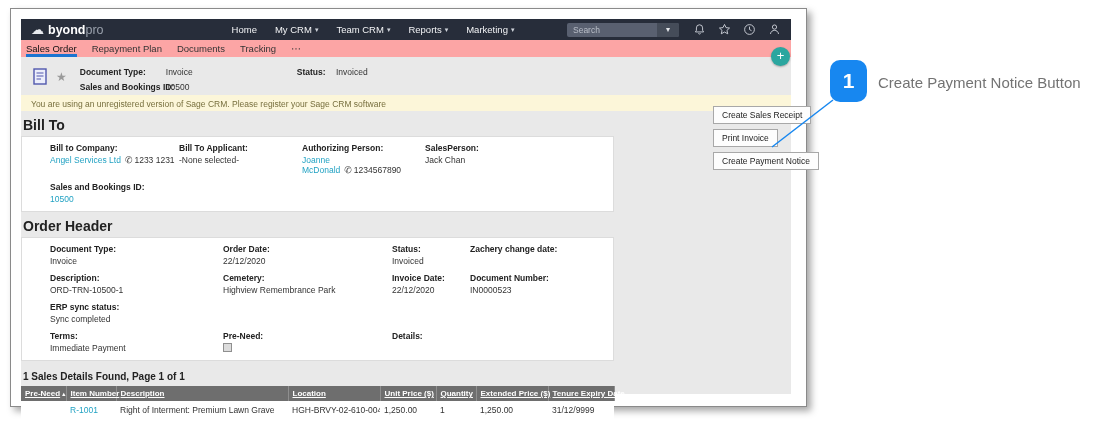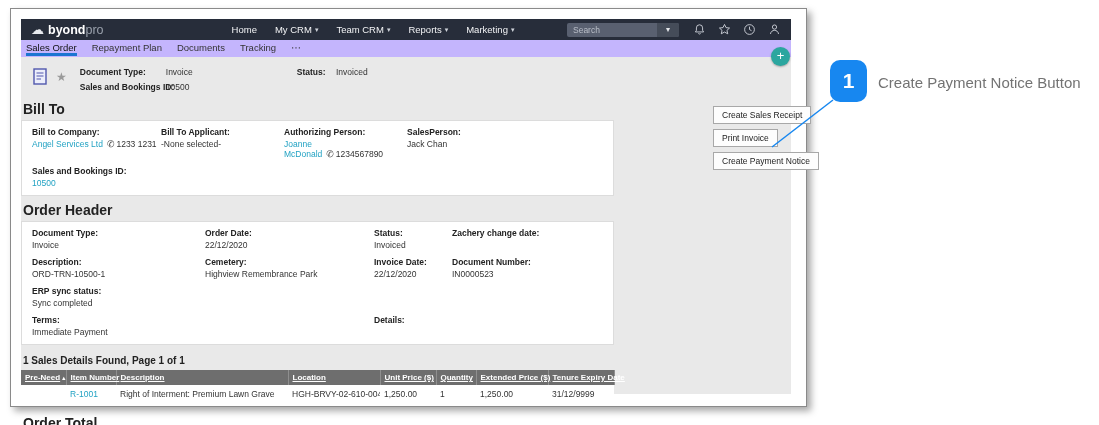--- a/index.html
+++ b/index.html
@@ -37,21 +37,21 @@
   }
   .search input::placeholder { color:#b9bec8; }
   .search-caret {
     width:22px; height:14px; background:#454c59; color:#e4e6ea;
     font-size:8px; text-align:center; line-height:14px;
   }
   .nav-icons { display:flex; gap:12px; margin-left:14px; align-items:center; }
   .nav-icons svg { display:block; cursor:pointer; }
 
   
-  .tabs { display:flex; gap:15px; align-items:flex-start; padding:2px 2px 0 5px; height:17px; background:#c4b5fd; }
+  .tabs { display:flex; gap:15px; align-items:center; padding:2px 2px 0 5px; height:17px; background:#fca5a5; }
   .tab { font-size:9.5px; color:#333; padding-bottom:3px; cursor:pointer; white-space:nowrap; }
   .tab.active { color:#111; border-bottom:3px solid #1b75d1; padding-bottom:0; }
   .tab-more { font-size:10px; color:#333; padding-bottom:3px; cursor:pointer; }
 
   
   .content { position:relative; background:#e9e9e9; height:337px; }
   .plus-btn {
     position:absolute; top:-10px; right:1px; width:19px; height:19px; border-radius:50%;
     background:#2ba69f; color:#fff; font-size:13px; line-height:18px; text-align:center;
     box-shadow:0 1px 2px rgba(0,0,0,.3); cursor:pointer; z-index:3;
@@ -61,21 +61,21 @@
   .star-icon { color:#9a9a9a; font-size:12px; margin-left:9px; margin-top:3px; }
   .dh-grid { margin-left:13px; display:grid; grid-template-columns:86px 80px; row-gap:3px; font-size:8.5px; color:#333; }
   .dh-grid .lbl { font-weight:bold; color:#222; }
   .dh-status { margin-left:51px; font-size:8.5px; color:#333; padding-top:0; }
   .dh-status .lbl { font-weight:bold; color:#222; margin-right:8px; }
 
   .banner { background:#fcf6d9; color:#776f3e; font-size:8.5px; padding:4px 10px 0 10px; height:16px; }
 
   .sections { width:593px; }
   .section-title { font-weight:bold; font-size:14px; color:#222; padding:6px 2px 3px 2px; }
-  .panel { background:#fff; border:1px solid #dcdcdc; padding:6px 0 7px 10px; font-size:8.5px; color:#333; }
+  .panel { background:#fff; border:1px solid #dcdcdc; padding:6px 0 7px 28px; font-size:8.5px; color:#333; }
   .lbl { font-weight:bold; color:#222; display:block; margin-bottom:2px; white-space:nowrap; }
   .val { color:#333; }
   .link { color:#22a2c3; cursor:pointer; }
   .phone-icon { font-size:9px; color:#444; margin:0 2px 0 4px; }
 
   .billto-grid { display:grid; grid-template-columns:129px 123px 123px auto; row-gap:7px; }
   .oh-grid { display:grid; grid-template-columns:173px 169px 78px auto; row-gap:7px; }
   .checkbox { width:9px; height:9px; border:1px solid #8f8f8f; background:#dcdcdc; margin-top:1px; }
 
   .summary { font-weight:bold; font-size:10px; color:#222; padding:10px 2px 4px 2px; }
@@ -183,20 +183,21 @@
           <span class="val">Invoice</span>
           <span class="lbl">Sales and Bookings ID:</span>
           <span class="val">10500</span>
         </div>
         <div class="dh-status">
           <span class="lbl" style="display:inline">Status:</span>
           <span class="val">Invoiced</span>
         </div>
       </div>
 
+      <div class="banner">You are using an unregistered version of Sage CRM. Please register your Sage CRM software</div>
 
       <div class="sections">
 
         <div class="section-title">Bill To</div>
         <div class="panel">
           <div class="billto-grid">
             <div class="field">
               <span class="lbl">Bill to Company:</span>
               <span class="link">Angel Services Ltd</span><span class="phone-icon">✆</span><span class="val">1233 1231</span>
             </div>
@@ -257,20 +258,24 @@
             </div>
 
             <div class="field" style="grid-column:1 / span 4">
               <span class="lbl">ERP sync status:</span>
               <span class="val">Sync completed</span>
             </div>
 
             <div class="field">
               <span class="lbl">Terms:</span>
               <span class="val">Immediate Payment</span>
+            </div>
+            <div class="field">
+              <span class="lbl">Pre-Need:</span>
+              <div class="checkbox"></div>
             </div>
             <div class="field" style="grid-column:3 / span 2">
               <span class="lbl">Details:</span>
               <span class="val"></span>
             </div>
           </div>
         </div>
 
         <div class="summary">1 Sales Details Found, Page 1 of 1</div>
         <table class="sales">

